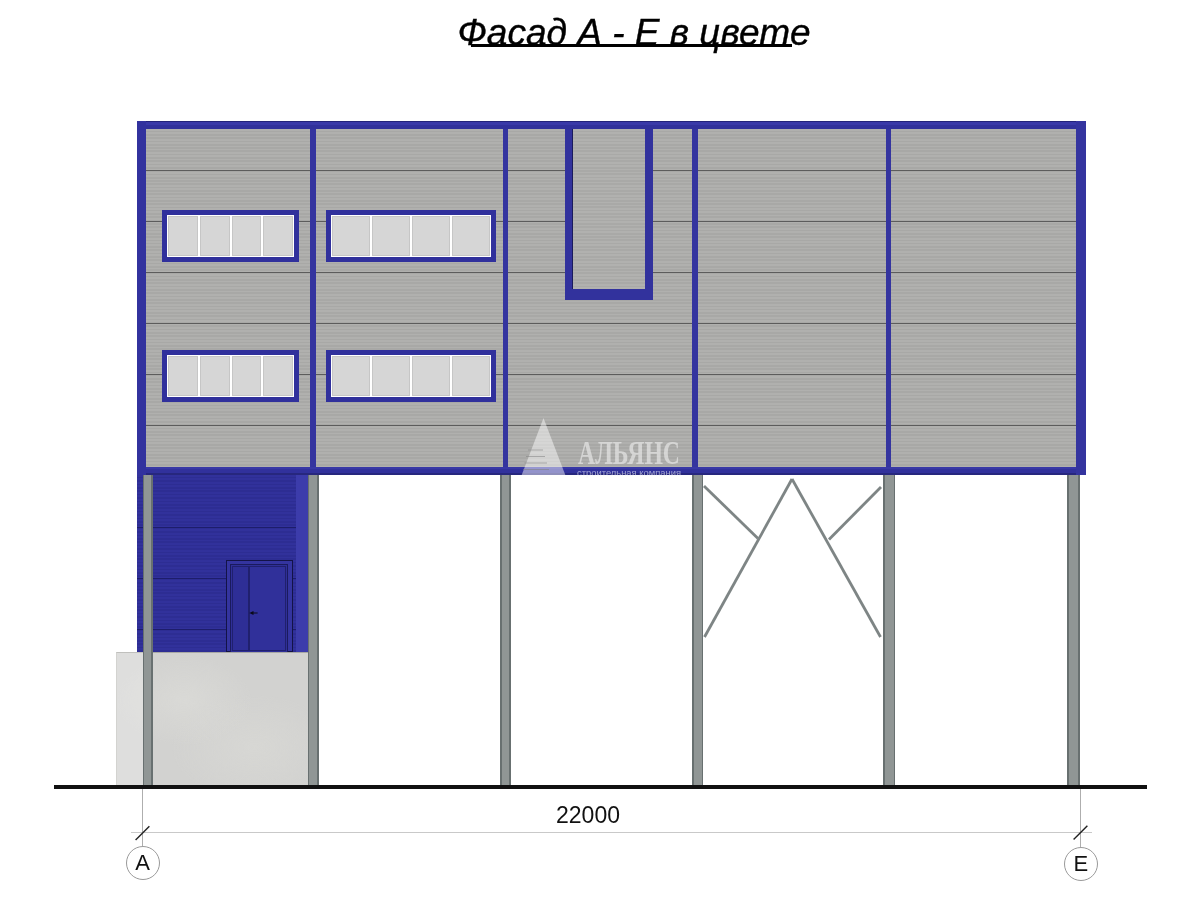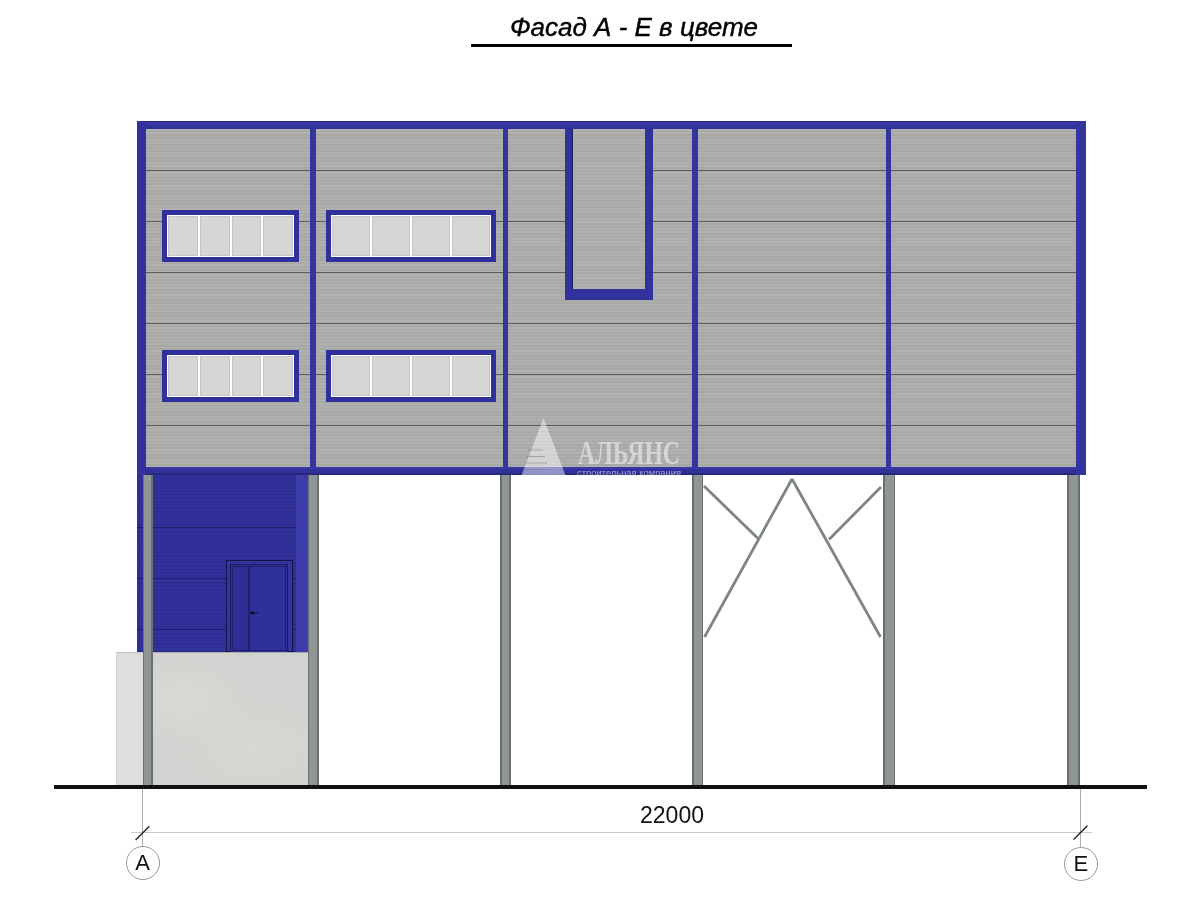--- a/index.html
+++ b/index.html
@@ -5,21 +5,21 @@
   html,body{margin:0;padding:0;}
   body{width:1200px;height:900px;background:#ffffff;font-family:"Liberation Sans",sans-serif;}
   #c{position:relative;width:1200px;height:900px;overflow:hidden;}
   .abs{position:absolute;}
 </style>
 </head>
 <body>
 <div id="c">
 
   <div class="abs" style="left:0;top:12px;width:1268px;text-align:center;">
-    <span id="title" style="display:inline-block;font-size:26px;font-style:italic;color:#000;-webkit-text-stroke:0.4px #000;">Фасад А - Е в цвете</span>
+    <span id="title" style="display:inline-block;font-size:37px;font-style:italic;color:#000;-webkit-text-stroke:0.4px #000;">Фасад А - Е в цвете</span>
   </div>
   <div class="abs" style="left:471px;top:44.3px;width:321px;height:2.6px;background:#000;"></div>
 
   <div class="abs" style="left:146px;top:129px;width:930px;height:338px;
     background:repeating-linear-gradient(180deg,#b0b0ae 0px,#b0b0ae 1.6px,#a8a8a6 1.6px,#a8a8a6 3.3px);"></div>
 
   <div class="abs seam" style="left:146px;top:170px;width:930px;height:1.3px;background:#5c5c5c;"></div>
   <div class="abs seam" style="left:146px;top:221px;width:930px;height:1.3px;background:#5c5c5c;"></div>
   <div class="abs seam" style="left:146px;top:272px;width:930px;height:1.3px;background:#5c5c5c;"></div>
   <div class="abs seam" style="left:146px;top:323px;width:930px;height:1.3px;background:#5c5c5c;"></div>
@@ -132,21 +132,21 @@
 
   <div class="abs" style="left:53.5px;top:785px;width:1093.5px;height:3.8px;background:#111;"></div>
 
   <div class="abs" style="left:142.4px;top:789px;width:1px;height:57px;background:#aeaeae;"></div>
   <div class="abs" style="left:1080.2px;top:789px;width:1px;height:58px;background:#aeaeae;"></div>
   <div class="abs" style="left:130.5px;top:832px;width:961.5px;height:1px;background:#c9c9c9;"></div>
   <svg class="abs" style="left:120px;top:810px;" width="980" height="45" viewBox="0 0 980 45">
     <line x1="15.6" y1="30" x2="29.4" y2="16.2" stroke="#222" stroke-width="1.4"></line>
     <line x1="953.6" y1="29.5" x2="967.4" y2="15.7" stroke="#222" stroke-width="1.4"></line>
   </svg>
-  <div class="abs" style="left:564px;top:802px;width:140px;text-align:right;font-size:23px;color:#111;">22000</div>
+  <div class="abs" style="left:518px;top:802px;width:140px;text-align:center;font-size:23px;color:#111;">22000</div>
 
   <div class="abs cir" style="left:125.6px;top:846px;"><span>А</span></div>
   <div class="abs cir" style="left:1063.8px;top:846.6px;"><span>Е</span></div>
 
 </div>
 <style>
   .win{background:#30309c;box-sizing:border-box;}
   .panes{position:absolute;left:5px;top:5px;right:5px;bottom:5px;background:#ffffff;
          display:flex;gap:2px;padding:1.2px;box-sizing:border-box;}
   .panes i{flex:1;background:#d6d6d6;box-shadow:inset 0 0 0 1px #c6c6c6;}

